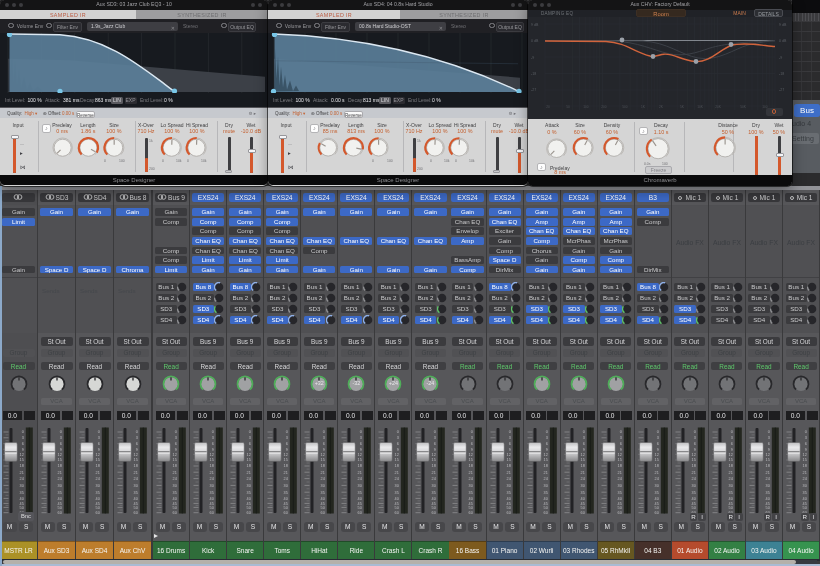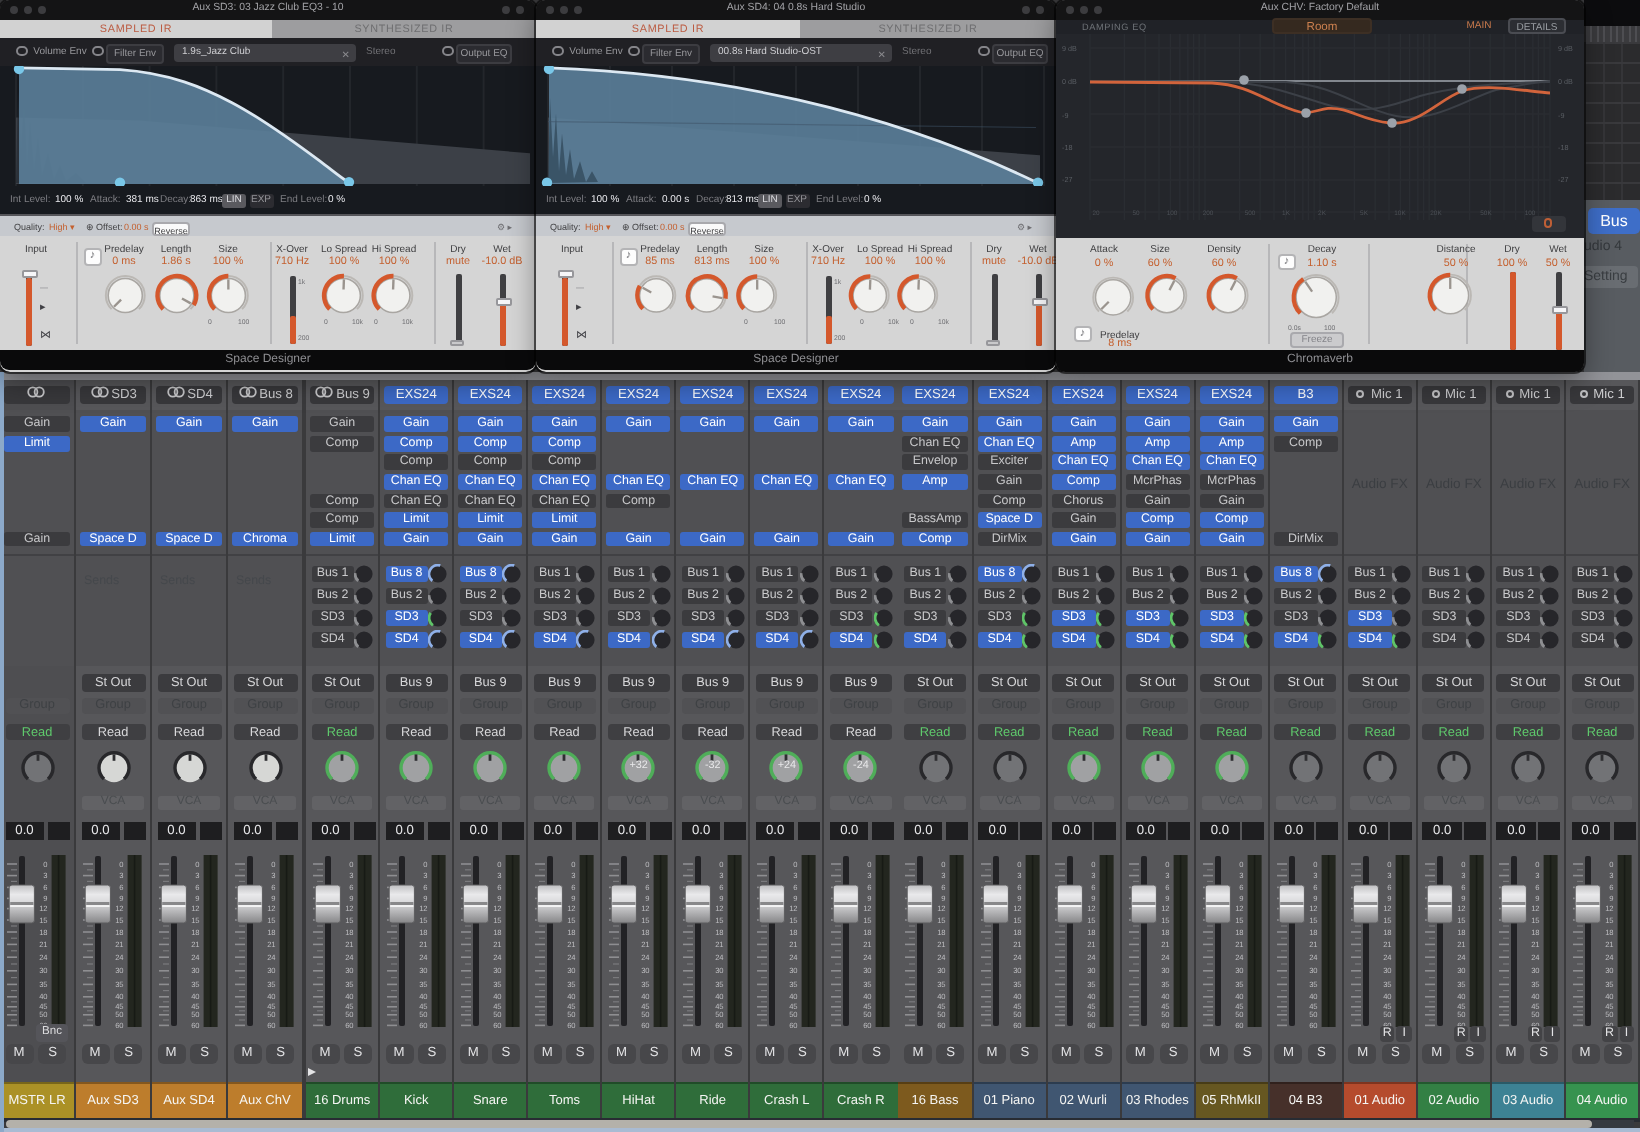--- a/index.html
+++ b/index.html
@@ -38,21 +38,21 @@
 #sb1{position:absolute;left:0;top:558.6px;width:820px;height:2.2px;background:#282c33}
 #sb2{position:absolute;left:3px;top:560.4px;width:793px;height:3.6px;background:#b4b1aa;border-radius:2px}
 #sb3{position:absolute;left:796px;top:560.4px;width:21px;height:3.6px;background:#363a40}
 #sb4{position:absolute;left:0;top:563.8px;width:820px;height:2.2px;background:#a9bbd3}
 #ledge{position:absolute;left:0;top:186px;width:1.6px;height:380px;background:#8ca9c9}
 
 #trk{position:absolute;left:792px;top:0;width:28px;height:186px;background:#2b2b2d}
 #trk .blk{position:absolute;left:0;top:0;width:28px;height:13px;background:#0c0c0e}
 #trk .rul{position:absolute;left:0;top:13px;width:28px;height:8px;background:#3b3b3e;background-image:repeating-linear-gradient(90deg,#4e4e52 0,#4e4e52 1px,transparent 1px,transparent 3.2px)}
 #trk .gr{position:absolute;left:0;top:21px;width:28px;height:79px;background-image:repeating-linear-gradient(180deg,#39393c 0,#39393c 1px,transparent 1px,transparent 10px),repeating-linear-gradient(90deg,#353538 0,#353538 1px,transparent 1px,transparent 9.3px)}
-#trk .insp{position:absolute;left:0;top:100px;width:28px;height:86px;background:#585c61}
+#trk .insp{position:absolute;left:0;top:100px;width:28px;height:73px;background:#585c61}
 #trk .bus{position:absolute;left:2px;top:3.5px;width:26px;height:13px;background:#3e6ec8;border-radius:2.5px;color:#fff;font-size:8px;line-height:13px;text-align:center}
 #trk .a4{position:absolute;left:0px;top:20px;width:28px;font-size:7px;color:#34383c;white-space:nowrap}
 #trk .set{position:absolute;left:0;top:32.5px;width:27px;height:11px;background:#696d72;border-radius:0 2px 2px 0;font-size:7px;line-height:11px;color:#3a3e42;white-space:nowrap}
 
 .win{position:absolute;top:0;height:185.5px;background:#d5d5d5;border-radius:5px 5px 5px 5px;box-shadow:0 5px 14px rgba(0,0,0,0.38);outline:1px solid rgba(0,0,0,0.6)}
 .ttl{position:relative;height:9.5px;background:#141415;border-radius:4.5px 4.5px 0 0;font-size:5.2px;line-height:9.9px;text-align:center;color:#a2a2a6;white-space:nowrap;overflow:hidden}
 .dot{position:absolute;top:2.7px;width:4px;height:4px;border-radius:50%;background:#3c3c3f}
 .tabs{position:relative;height:9.8px;background:#9d9d9f;display:flex}
 .tab{font-size:5.4px;line-height:10.2px;text-align:center;letter-spacing:0.35px;white-space:nowrap;overflow:hidden}
 .tab.on{background:#d2d2d2;color:#bb5b41}

